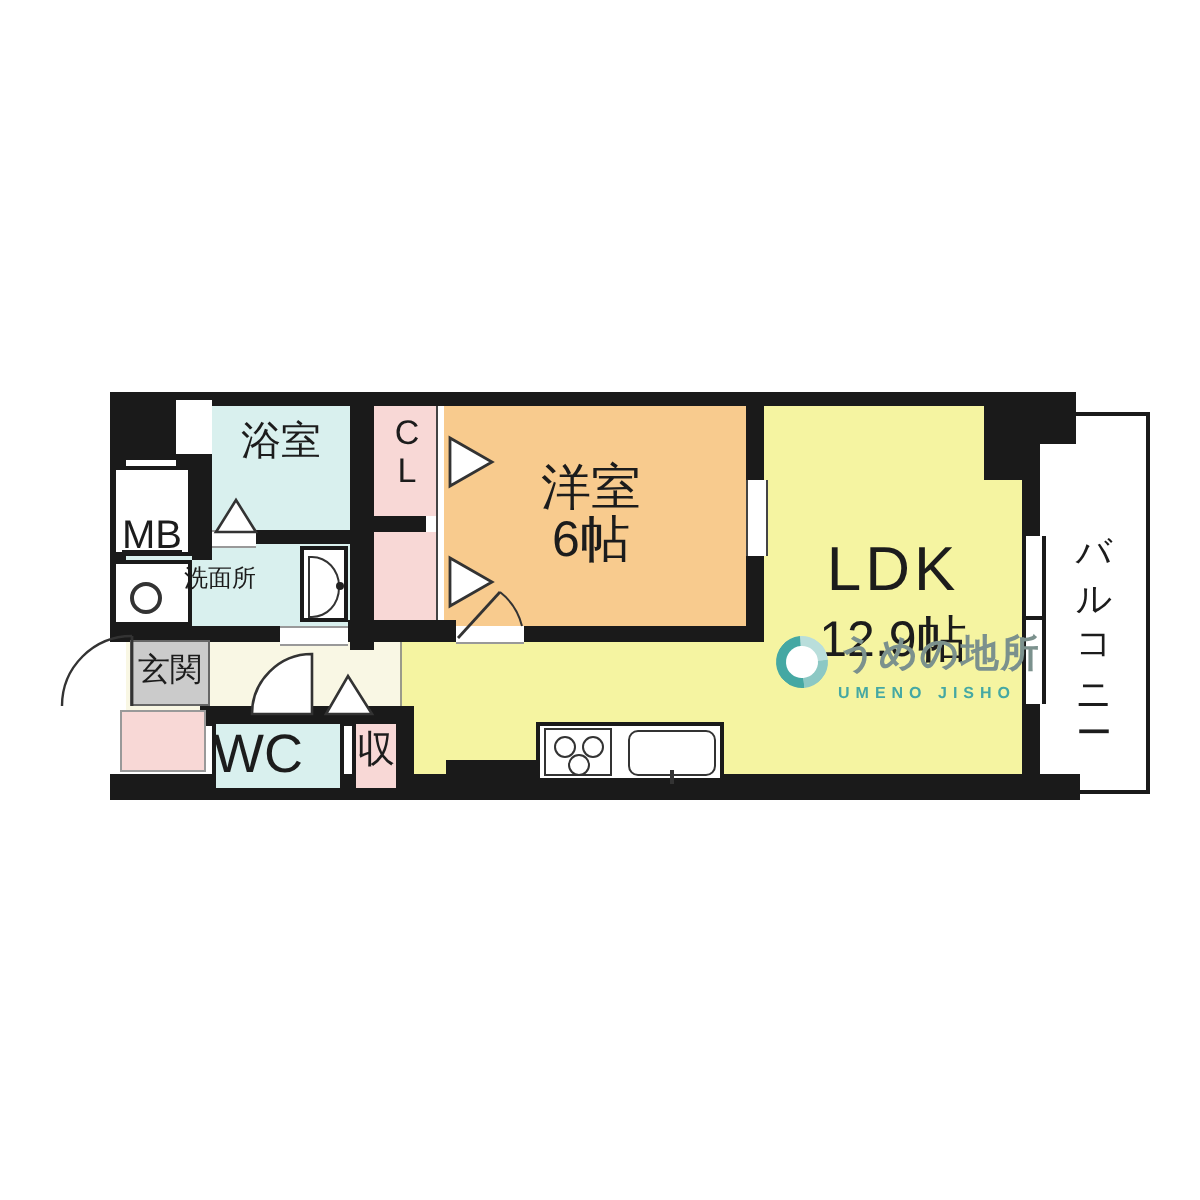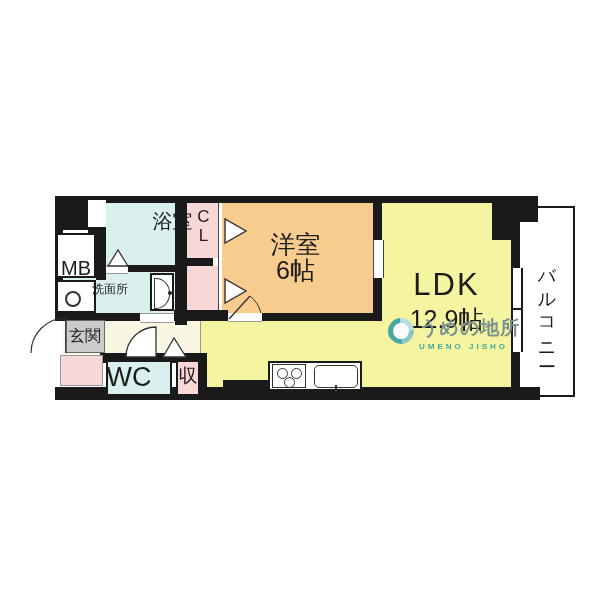--- a/index.html
+++ b/index.html
@@ -65,21 +65,21 @@
   .f-wc{left:106px;top:360px;width:66px;height:36px;background:var(--blue);border:2px solid var(--wall);}
   .f-st{left:176px;top:360px;width:24px;height:36px;background:var(--pink);border:2px solid var(--wall);}
   .f-counter{left:268px;top:361px;width:94px;height:30px;border:2px solid var(--wall);}
   .f-stove{left:272px;top:364px;width:34px;height:24px;border:1px solid #333;z-index:4;}
   .f-stove i{position:absolute;width:9px;height:9px;border:1.3px solid #333;border-radius:50%;}
   .f-stove .b1{left:4px;top:3px;} .f-stove .b2{left:18px;top:3px;} .f-stove .b3{left:11px;top:12px;}
   .f-sink{left:314px;top:365px;width:44px;height:23px;border:1px solid #333;border-radius:5px;z-index:4;background:#fff;}
   .f-tap{left:335px;top:385px;width:2px;height:7px;background:#333;z-index:5;}
   
   .lbl{position:absolute;z-index:4;color:#1c1c1c;text-align:center;line-height:1.05;white-space:nowrap;}
-  .l-bath{left:106px;top:211px;width:69px;font-size:20px;margin-left:32px;}
+  .l-bath{left:106px;top:211px;width:69px;font-size:20px;}
   .l-cl{left:187px;top:208px;width:33px;font-size:17px;line-height:1.1;white-space:pre-line;}
   .l-west{left:222px;top:231px;width:147px;font-size:25px;}
   .l-ldk{left:382px;top:269px;width:129px;font-size:31px;letter-spacing:2px;}
   .l-ldk .sub{font-size:25px;letter-spacing:0;}
   .l-wash{left:79px;top:283px;width:62px;font-size:12px;}
   .l-gen{left:65px;top:328px;width:40px;font-size:16px;}
   .l-wc{left:106px;top:363px;width:46px;font-size:27px;}
   .l-st{left:176px;top:366px;width:24px;font-size:19px;}
   .l-mb{left:56px;top:258px;width:40px;font-size:20px;text-decoration:underline;}
   .l-balc{left:518px;top:228px;width:57px;height:160px;font-size:18px;z-index:4;

